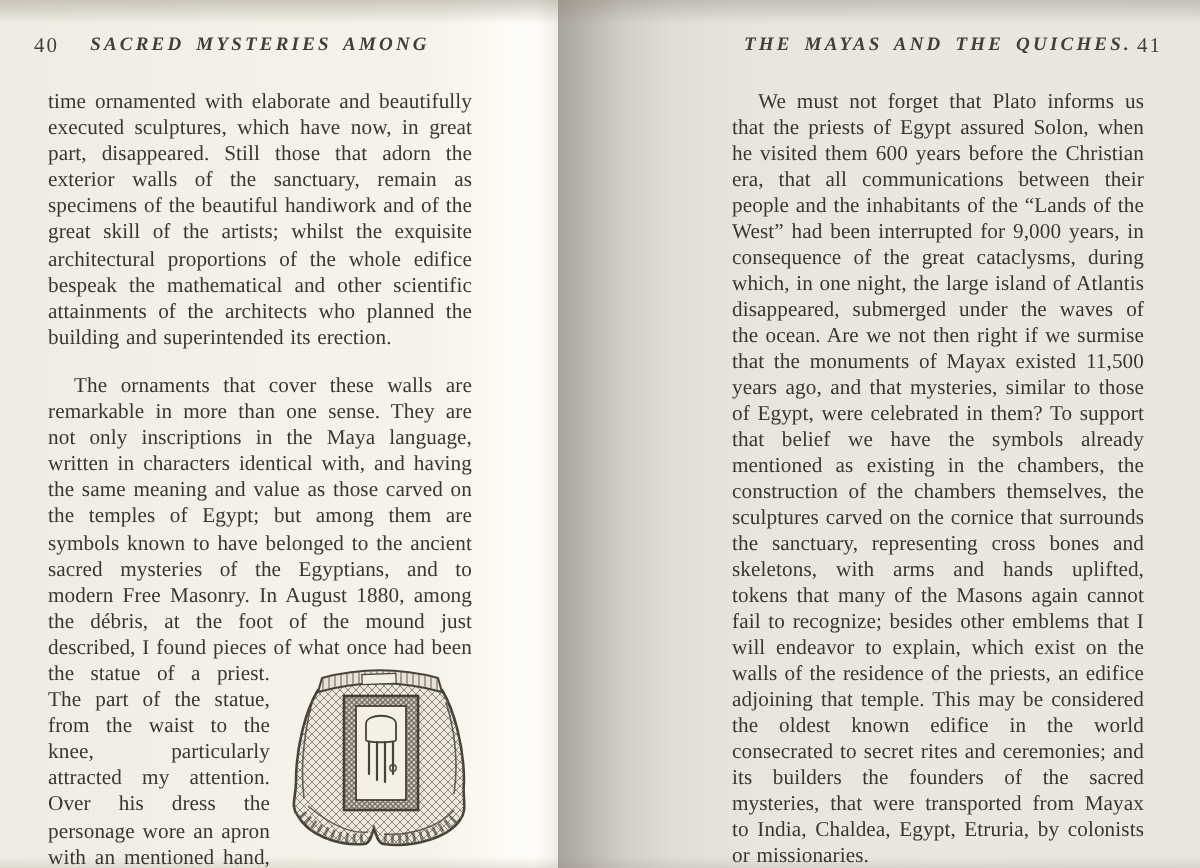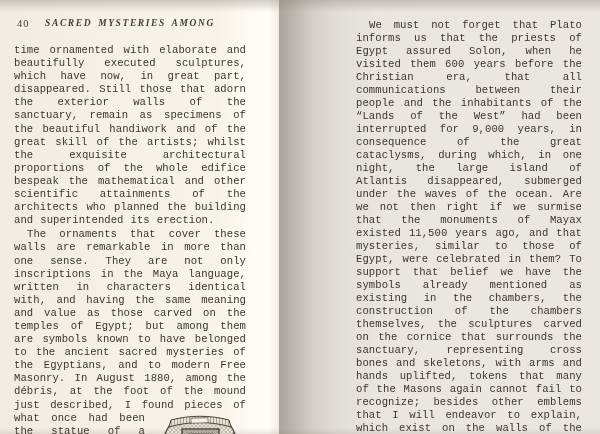--- a/index.html
+++ b/index.html
@@ -48,21 +48,21 @@
     position:absolute;top:0;font-size:10.5px;letter-spacing:1px;color:#433f37;
   }
   .pagenum-left{left:4px;}
   .pagenum-right{right:2px;}
 
   .bodytext{
     font-size:10.6px;line-height:13.1px;
     text-align:justify;word-spacing:0.6px;letter-spacing:0.05px;
   }
   .page-right .bodytext{line-height:13.0px;}
-  .para{margin:1px;padding:0;font-family:Liberation Mono, monospace;}
+  .para{margin:11px;padding:0;}
   .indent{text-indent:13px;}
 
   
   .illo{
     float:right;
     width:94px;height:96px;
     margin:2px 0 1px 7px;
   }
 </style>
 </head>
@@ -114,17 +114,21 @@
           <circle cx="54.5" cy="51" r="1.6" fill="none" stroke="#46413a" stroke-width="0.7"></circle>
 
           <path d="M9,74 C16,82 28,87 40,86 M50,86 C62,88 78,84 86,75" fill="none" stroke="#46413a" stroke-width="4.5" stroke-dasharray="1.4,2.2" opacity="0.65"></path>
         </svg>
         <span>been the statue of a priest. The part of the statue, from the waist to the knee, particularly attracted my attention.  Over his dress the personage wore an apron with an mentioned hand, as seen in the adjoining illustration.  A symbol that will easily be recognized by members of the masonic fraternity.</span>
       </p>
     </div>
   </div>
 
   <div class="page page-right">
+    <div class="pagehead">
+      <span class="running">THE MAYAS AND THE QUICHES.</span>
+      <span class="pagenum pagenum-right">41</span>
+    </div>
     <div class="bodytext">
       <p class="para indent"><span>We must not forget that Plato informs us that the priests of Egypt assured Solon, when he visited them 600 years before the Christian era, that all communications between their people and the inhabitants of the “Lands of the West” had been interrupted for 9,000 years, in consequence of the great cataclysms, during which, in one night, the large island of Atlantis disappeared, submerged under the waves of the ocean.  Are we not then right if we surmise that the monuments of Mayax existed 11,500 years ago, and that mysteries, similar to those of Egypt, were celebrated in them?  To support that belief we have the symbols already mentioned as existing in the chambers, the construction of the chambers themselves, the sculptures carved on the cornice that surrounds the sanctuary, representing cross bones and skeletons, with arms and hands uplifted, tokens that many of the Masons again cannot fail to recognize; besides other emblems that I will endeavor to explain, which exist on the walls of the residence of the priests, an edifice adjoining that temple.  This may be considered the oldest known edifice in the world consecrated to secret rites and ceremonies; and its builders the founders of the sacred mysteries, that were transported from Mayax to India, Chaldea, Egypt, Etruria, by colonists or missionaries.</span></p>
     </div>
   </div>
 </div>
 
 </body></html>

